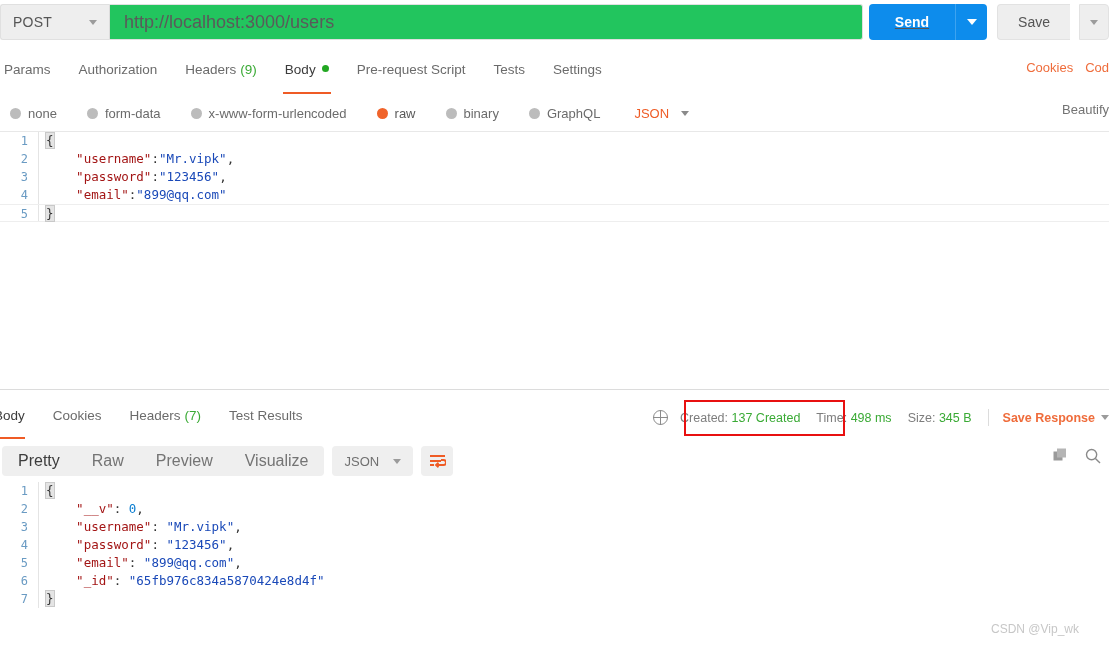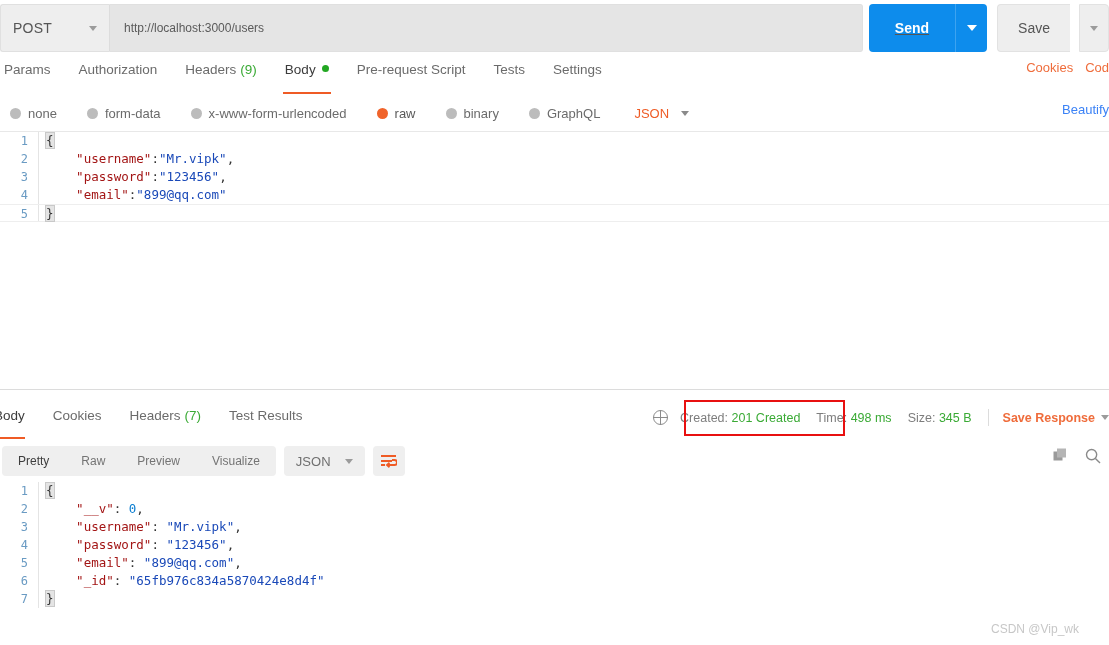--- a/index.html
+++ b/index.html
@@ -12,21 +12,21 @@
     font-size: 13px;
     color: #555;
     overflow: hidden;
     position: relative;
   }
 
   
   .urlbar-row {
     position: absolute;
     top: 4px; left: 0;
-    width: 1109px; height: 48px;
+    width: 1109px; height: 36px;
     display: flex;
     align-items: stretch;
   }
   .method-select {
     width: 110px;
     background: #eeeeee;
     border: 1px solid #e0e0e0;
     border-right: 1px solid #dcdcdc;
     border-radius: 3px 0 0 3px;
     display: flex;
@@ -41,28 +41,28 @@
     letter-spacing: .2px;
   }
   .caret {
     width: 0; height: 0;
     border-left: 4px solid transparent;
     border-right: 4px solid transparent;
     border-top: 5px solid #9b9b9b;
   }
   .url-input {
     flex: 1;
-    background: #e5e5e5;
+    background: #22c55e;
     border: 1px solid #e0e0e0;
     border-left: none;
     border-radius: 0 3px 3px 0;
     display: flex;
     align-items: center;
     padding: 0 14px;
-    font-size: 12px;
+    font-size: 18px;
     color: #5a5a5a;
     cursor: text;
     margin-right: 6px;
   }
   .send-group {
     display: flex;
     align-items: stretch;
     margin-right: 10px;
     text-decoration: underline;
   }
@@ -197,21 +197,21 @@
     cursor: pointer;
     margin-left: 4px;
   }
   .fmt-select .caret {
     border-top-color: #8a8a8a;
     margin-left: 12px;
   }
   .beautify {
     position: absolute;
     right: 0; top: 102px;
-    color: #3b82f6;
+    color: #737373;
     font-size: 13px;
     cursor: pointer;
     white-space: nowrap;
   }
 
   
   .editor {
     position: absolute;
     left: 0;
     width: 1109px;
@@ -355,21 +355,21 @@
   .seg-group {
     background: #efefef;
     border-radius: 4px;
     display: flex;
     align-items: center;
     height: 30px;
     margin-left: 2px;
   }
   .seg {
     padding: 0 16px;
-    font-size: 12px;
+    font-size: 16px;
     color: #747474;
     cursor: pointer;
     line-height: 30px;
   }
   .seg.active { color: #3d3d3d; }
   .lang-group {
     background: #efefef;
     border-radius: 4px;
     height: 30px;
     display: flex;
@@ -513,21 +513,21 @@
     </div>
     <div class="tab">
       <span>Test Results</span>
     </div>
   </div>
 
 <div class="resp-meta">
   <span class="globe-icon"></span>
   <span class="meta-item">
     <span>Created:</span>
-    <span class="meta-val">201 Created</span>
+    <span class="meta-val">137 Created</span>
   </span>
   <span class="meta-item">
     <span>Time:</span>
     <span class="meta-val">498 ms</span>
   </span>
   <span class="meta-item">
     <span>Size:</span>
     <span class="meta-val">345 B</span>
   </span>
   <span class="meta-sep"></span>

